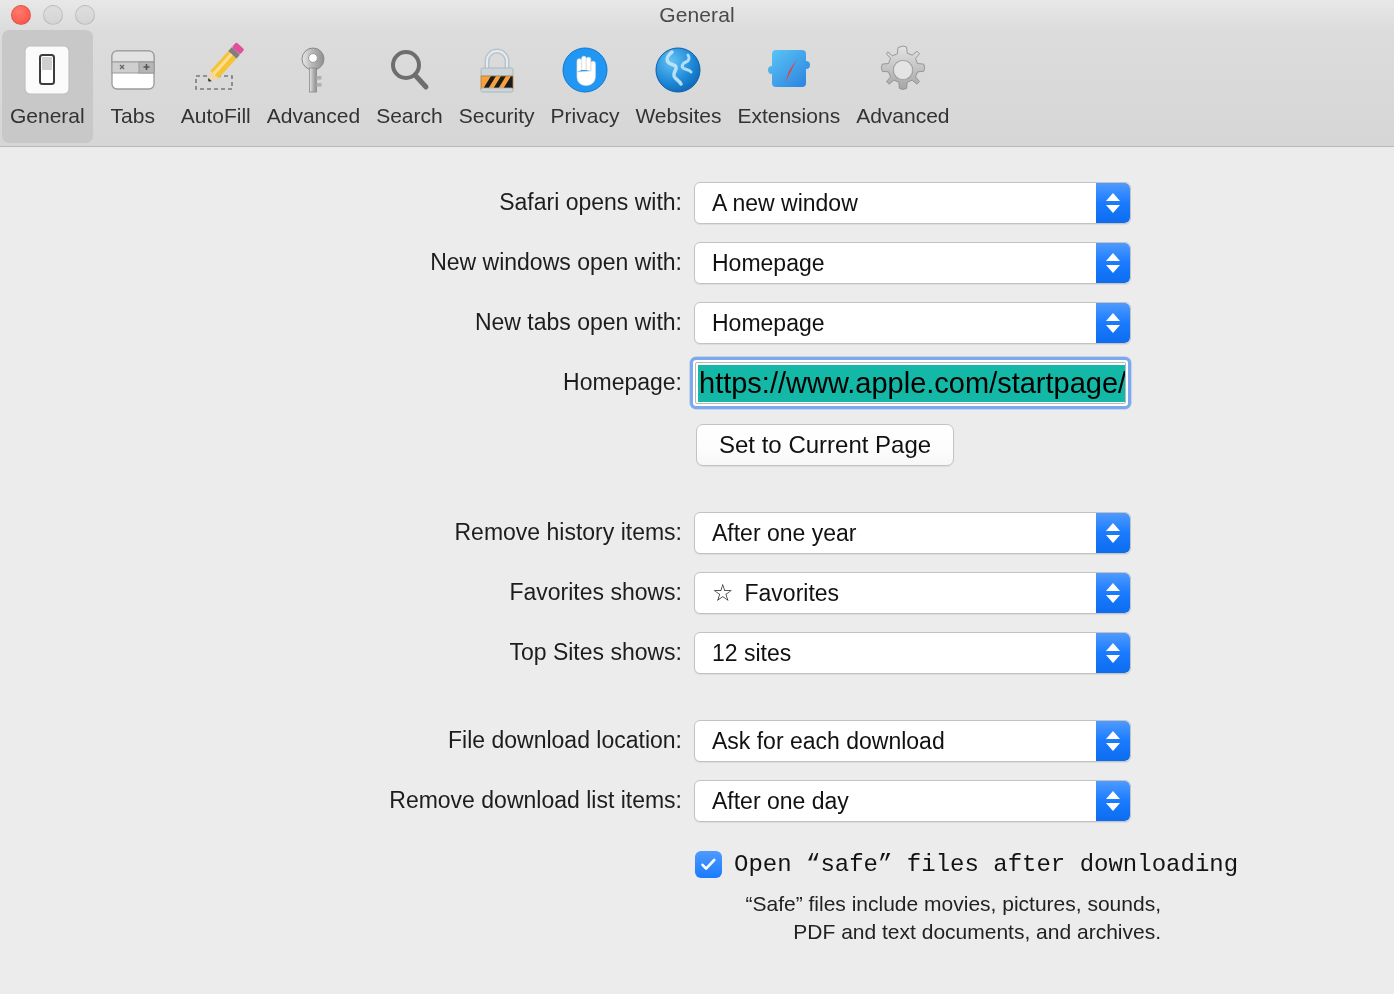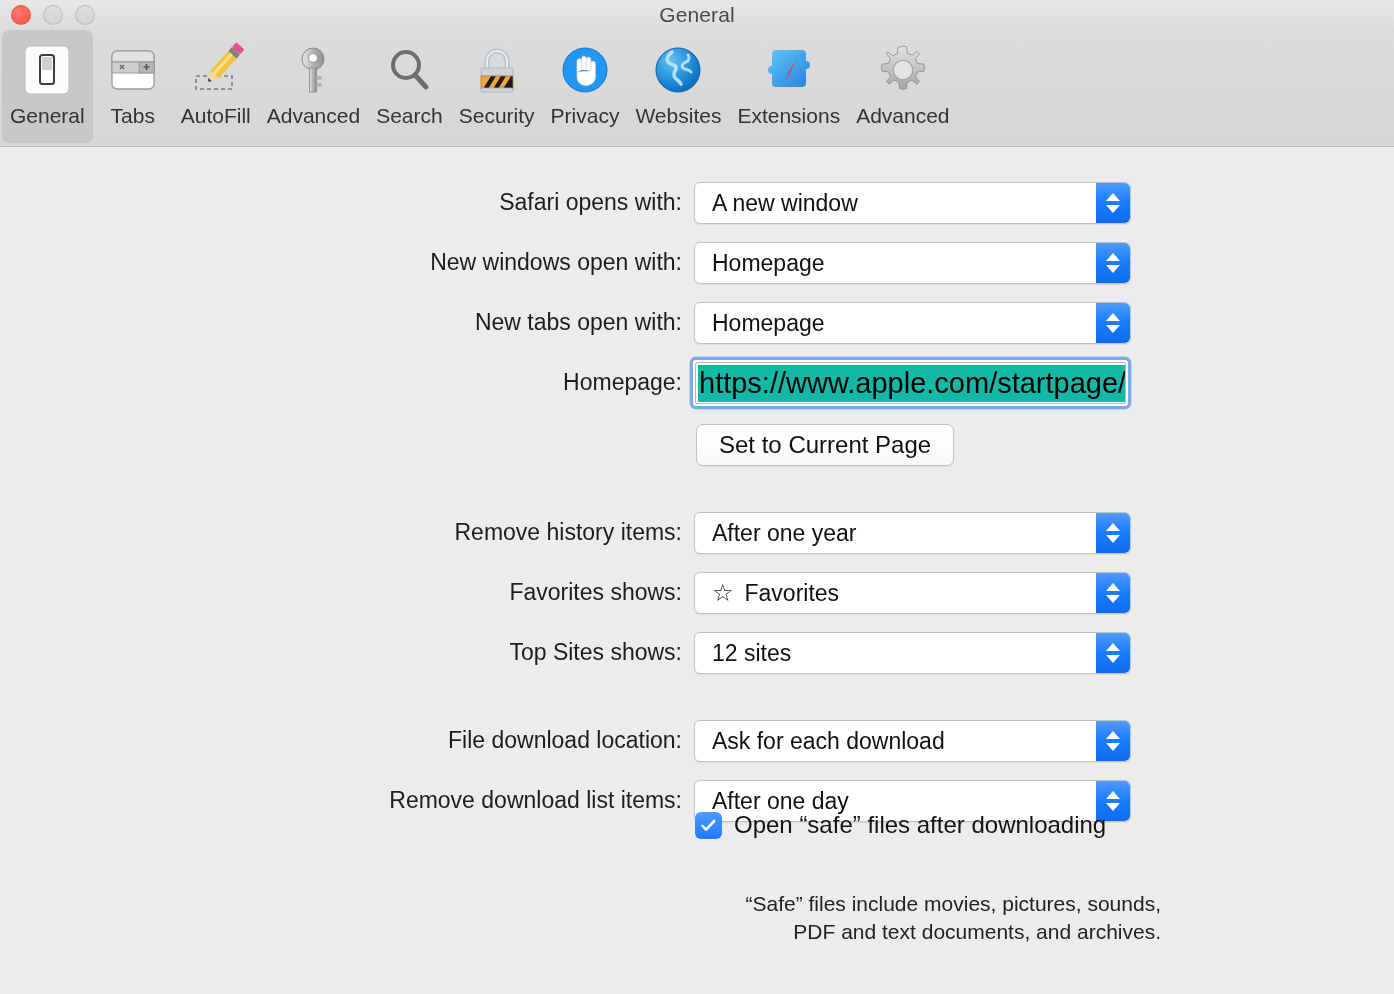--- a/index.html
+++ b/index.html
@@ -507,21 +507,21 @@
 
     <div class="field-label" style="top:639px; left:0; width:682px;">Remove download list items:</div>
     <div class="popup" style="top:632px; left:694px;">
       <div class="value">After one day</div>
       <div class="stepper">
         <span class="chev up"></span>
         <span class="chev down"></span>
       </div>
     </div>
 
-    <div class="checkbox-row" style="top:663px; left:695px;">
+    <div class="checkbox-row" style="top:703px; left:695px;font-family:Liberation Mono, monospace;">
       <div class="checkbox">
         <svg width="19" height="19" viewBox="0 0 19 19">
           <path d="M3.5 9.8l3.6 3.8L15.2 5" fill="none" stroke="#fff" stroke-width="2.6" stroke-linecap="round" stroke-linejoin="round"></path>
         </svg>
       </div>
       <div class="checkbox-label">Open “safe” files after downloading</div>
     </div>
 
     <div class="help-text" style="top:742px; left:731px;">“Safe” files include movies, pictures, sounds, PDF and text documents, and archives.</div>
 

